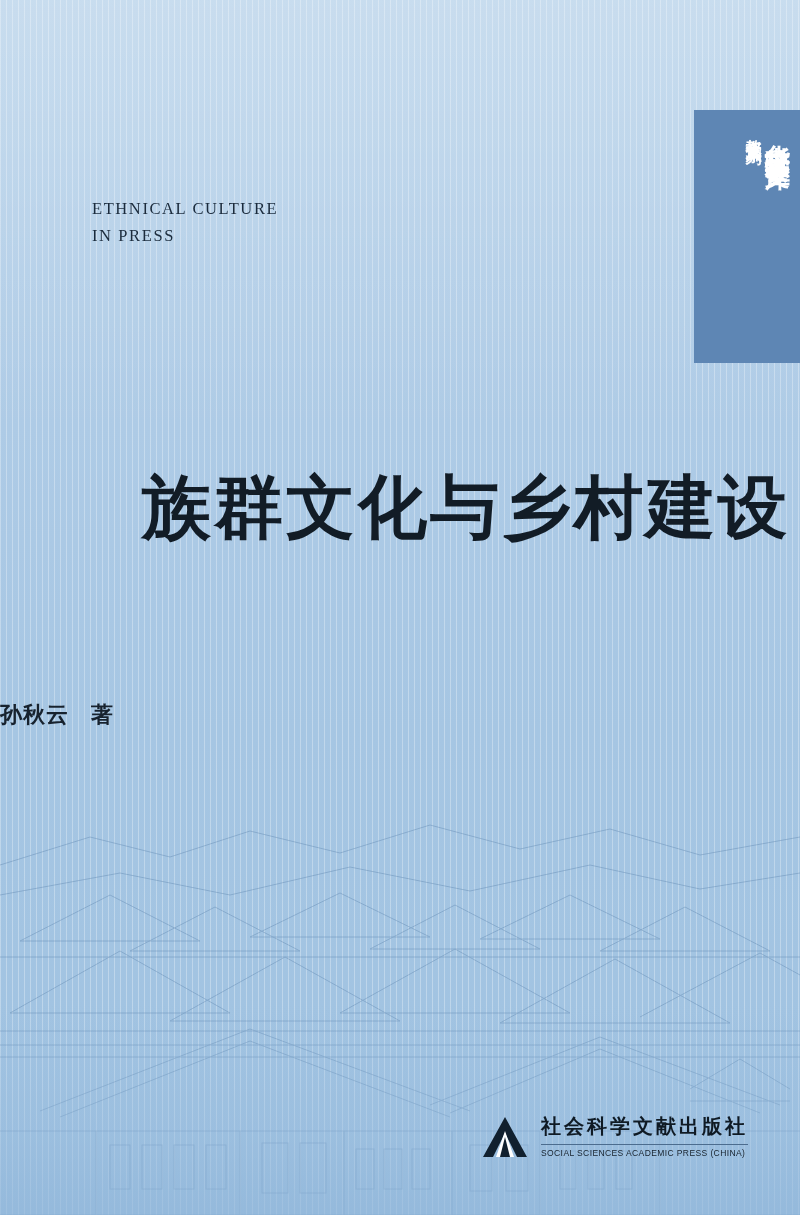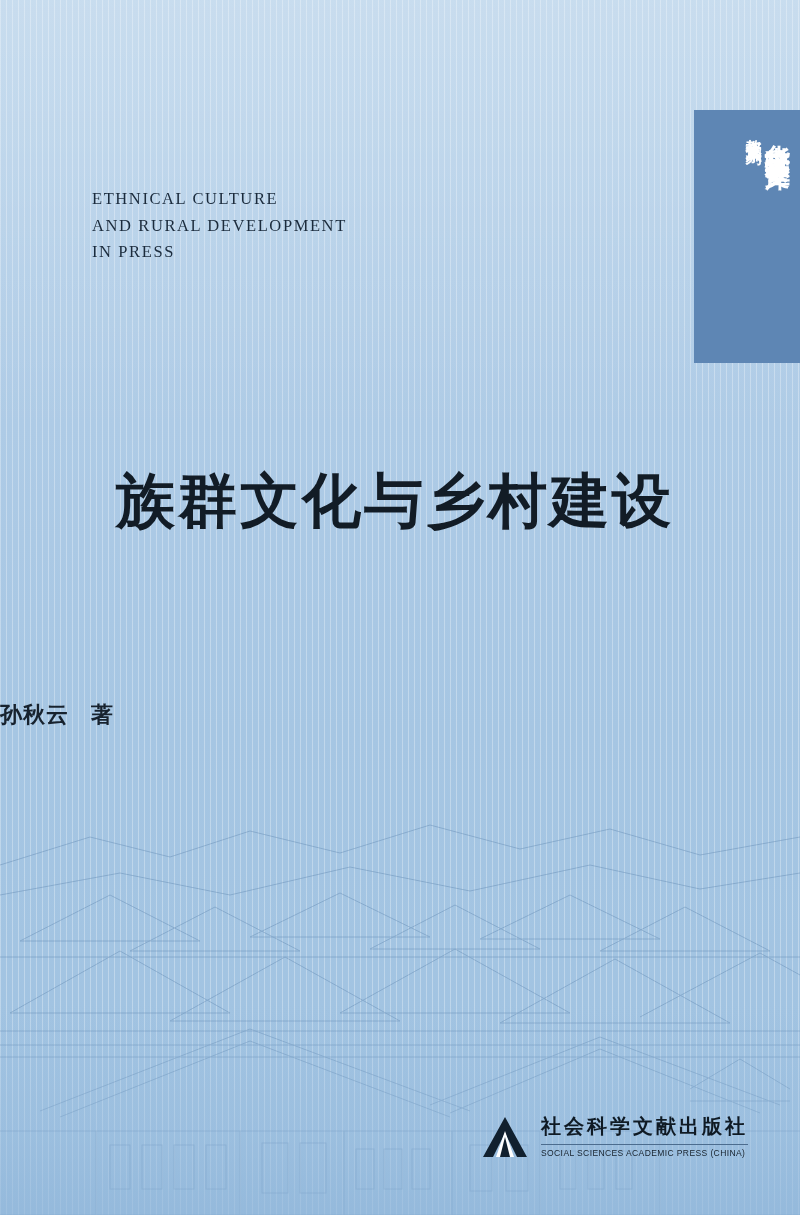--- a/index.html
+++ b/index.html
@@ -79,41 +79,41 @@
   .series-col.sub {
     font-size: 16px;
     font-weight: 700;
     padding-top: 2px;
   }
 
   
   .english-title {
     position: absolute;
     left: 92px;
-    top: 186px;
+    top: 196px;
     width: 330px;
     color: #1b2b3c;
     font-family: "Liberation Serif", serif;
     font-size: 16.5px;
     letter-spacing: 1.6px;
     line-height: 1.62;
   }
   .english-title .line { display: block; white-space: nowrap; }
 
   
   .main-title {
     position: absolute;
     left: 0;
     right: 10px;
     top: 462px;
-    text-align: center;
+    text-align: right;
     color: #121c26;
     font-family: "DejaVu Sans", sans-serif;
     font-weight: 700;
-    font-size: 59px;
+    font-size: 69px;
     letter-spacing: 3px;
   }
 
   
   .author {
     position: absolute;
     right: 0;
     left: 0;
     top: 700px;
     color: #17222e;
@@ -255,21 +255,20 @@
 
   <div class="series-band">
     <div class="series-inner">
       <div class="series-col main">华中科技大学社会学文库</div>
       <div class="series-col sub">教授文集系列</div>
     </div>
   </div>
 
   <div class="english-title">
     <span class="line">ETHNICAL CULTURE</span>
-    <span class="line">AND RURAL DEVELOPMENT</span>
     <span class="line">IN PRESS</span>
   </div>
 
   <div class="main-title">族群文化与乡村建设</div>
 
   <div class="author">
     <span>孙秋云</span><span class="role">著</span>
   </div>
 
   <div class="publisher">

